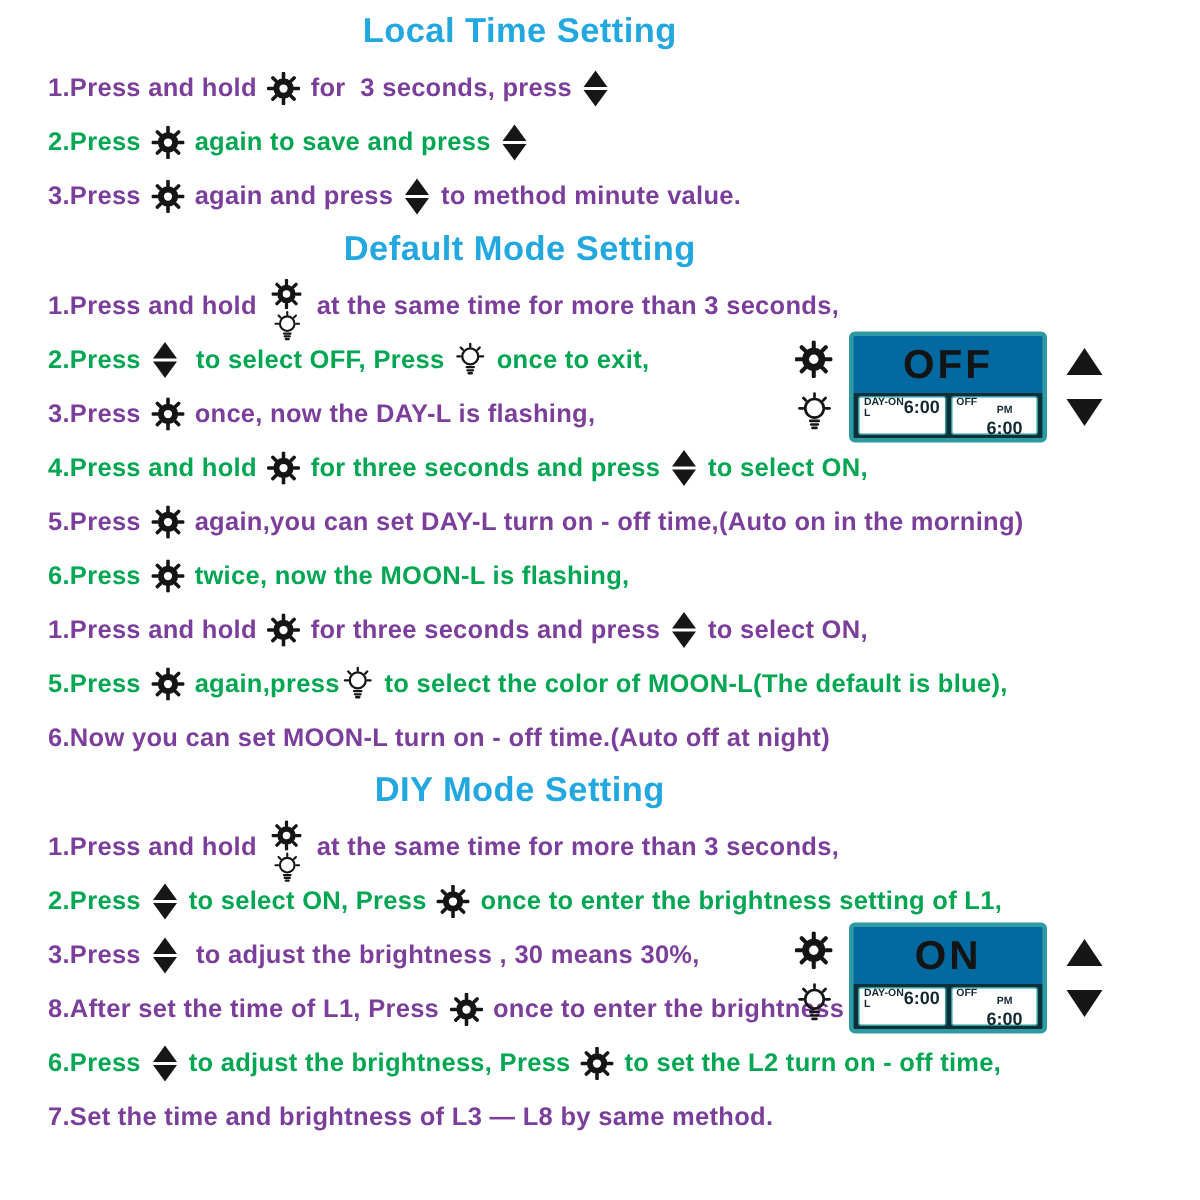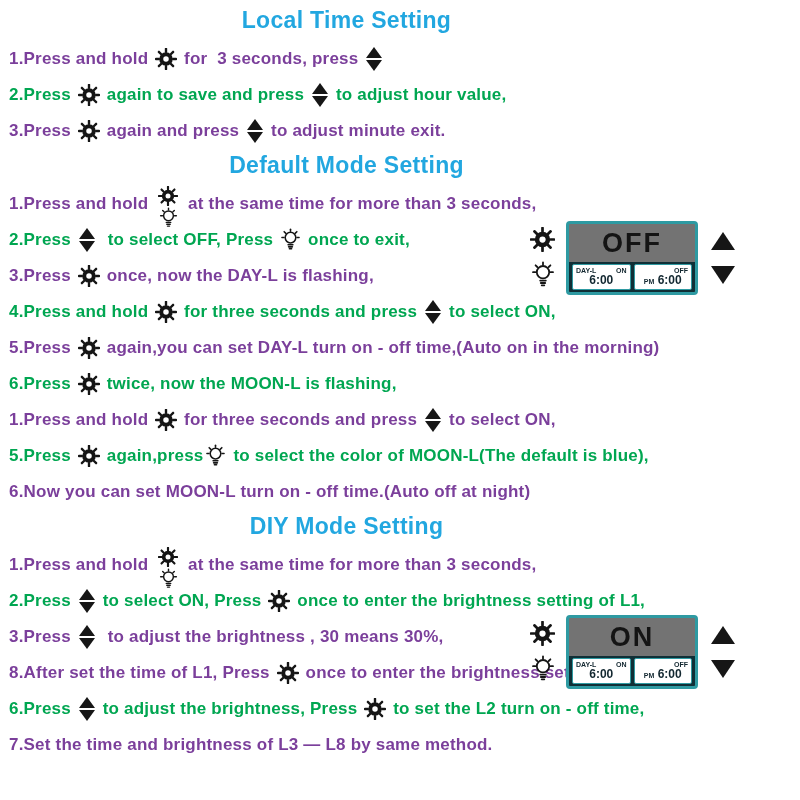--- a/index.html
+++ b/index.html
@@ -10,43 +10,43 @@
   }
   .page{position:relative;width:684px;height:800px;padding-top:4px;box-sizing:border-box;}
   .heading{
     text-align:center;color:var(--heading,#22a7e0);
     font-size:23px;line-height:26px;font-weight:800;
     margin:3px 0 8px 0;letter-spacing:0.3px;
   }
   section{padding-left:9px;}
   .line{
     height:36px;display:flex;align-items:center;
-    font-size:17px;font-weight:700;letter-spacing:0.2px;
+    font-size:17px;font-weight:700;letter-spacing:0.2px;margin-left:23px;
   }
   .line span{white-space:pre;}
   .line.purple{color:var(--purple,#7b3f9b);}
   .line.green{color:var(--green,#00a651);}
   .icon{flex:0 0 auto;margin:0 2px;vertical-align:middle;}
   .updown{display:inline-flex;flex-direction:column;gap:2px;margin:0 3px;align-items:center;}
   .tri{display:inline-block;width:0;height:0;border-left:8px solid transparent;border-right:8px solid transparent;}
   .tri.up{border-bottom:11px solid #161616;}
   .tri.down{border-top:11px solid #161616;}
   .stack{display:inline-flex;flex-direction:column;align-items:center;gap:1px;margin:0 3px;position:relative;top:3px;}
   
   .display-unit{position:absolute;display:flex;align-items:center;gap:9px;}
   .du-icons{display:flex;flex-direction:column;gap:9px;align-items:center;}
   .screen{
     width:132px;height:74px;border:3px solid var(--display-border,#2e9aa2);
-    border-radius:4px;background:#737373;display:flex;flex-direction:column;overflow:hidden;box-sizing:border-box;
+    border-radius:4px;background:#0369a1;display:flex;flex-direction:column;overflow:hidden;box-sizing:border-box;
   }
   .mode{flex:1;display:flex;align-items:center;justify-content:center;
     font-size:27px;font-weight:700;letter-spacing:2px;color:#141414;line-height:1;}
   .strip{height:30px;background:var(--strip-bg,#102f36);display:flex;gap:3px;padding:2px 3px;box-sizing:border-box;}
   .cell{flex:1;background:#ffffff;border:1px solid var(--display-border,#2e9aa2);border-radius:2px;
-    display:flex;flex-direction:column;justify-content:center;padding:0 3px;min-width:0;}
+    display:flex;flex-direction:row;justify-content:center;padding:0 3px;min-width:0;}
   .cell-top{display:flex;justify-content:space-between;font-size:7px;font-weight:700;color:#122730;line-height:1;}
   .cell-top.right{justify-content:flex-end;}
   .cell-time{font-size:12px;font-weight:700;color:#122730;text-align:center;line-height:1.15;}
   .ampm{font-size:7px;font-weight:700;}
   .du-arrows{display:flex;flex-direction:column;gap:16px;margin-left:4px;}
   .du-arrows .tri{border-left-width:12px;border-right-width:12px;}
   .du-arrows .tri.up{border-bottom-width:18px;}
   .du-arrows .tri.down{border-top-width:18px;}
 </style>
 </head>
@@ -87,41 +87,40 @@
               <rect x="10.7" y="-0.2" width="2.6" height="5.6" rx="1.1" transform="rotate(180 12 12)"></rect>
               <rect x="10.7" y="-0.2" width="2.6" height="5.6" rx="1.1" transform="rotate(225 12 12)"></rect>
               <rect x="10.7" y="-0.2" width="2.6" height="5.6" rx="1.1" transform="rotate(270 12 12)"></rect>
               <rect x="10.7" y="-0.2" width="2.6" height="5.6" rx="1.1" transform="rotate(315 12 12)"></rect>
               <circle cx="12" cy="12" r="7.4"></circle>
             </g>
             <circle cx="12" cy="12" r="3" fill="#ffffff"></circle>
           </svg>
           <span> again to save and press </span>
           <span class="updown"><i class="tri up"></i><i class="tri down"></i></span>
-          <span> to adjust hour value,</span>
         </div>
         <div class="line purple">
           <span>3.Press </span>
           <svg class="icon" width="22" height="22" viewBox="0 0 24 24">
             <g fill="#151515">
               <rect x="10.7" y="-0.2" width="2.6" height="5.6" rx="1.1" transform="rotate(0 12 12)"></rect>
               <rect x="10.7" y="-0.2" width="2.6" height="5.6" rx="1.1" transform="rotate(45 12 12)"></rect>
               <rect x="10.7" y="-0.2" width="2.6" height="5.6" rx="1.1" transform="rotate(90 12 12)"></rect>
               <rect x="10.7" y="-0.2" width="2.6" height="5.6" rx="1.1" transform="rotate(135 12 12)"></rect>
               <rect x="10.7" y="-0.2" width="2.6" height="5.6" rx="1.1" transform="rotate(180 12 12)"></rect>
               <rect x="10.7" y="-0.2" width="2.6" height="5.6" rx="1.1" transform="rotate(225 12 12)"></rect>
               <rect x="10.7" y="-0.2" width="2.6" height="5.6" rx="1.1" transform="rotate(270 12 12)"></rect>
               <rect x="10.7" y="-0.2" width="2.6" height="5.6" rx="1.1" transform="rotate(315 12 12)"></rect>
               <circle cx="12" cy="12" r="7.4"></circle>
             </g>
             <circle cx="12" cy="12" r="3" fill="#ffffff"></circle>
           </svg>
           <span> again and press </span>
           <span class="updown"><i class="tri up"></i><i class="tri down"></i></span>
-          <span> to adjust minute exit.</span>
+          <span> to method minute value.</span>
         </div>
       </section>
       <section>
         <h2 class="heading">Default Mode Setting</h2>
         <div class="line purple">
           <span>1.Press and hold </span>
           <span class="stack"><svg class="icon" width="20" height="20" viewBox="0 0 24 24">
               <g fill="#151515">
                 <rect x="10.7" y="-0.2" width="2.6" height="5.6" rx="1.1" transform="rotate(0 12 12)"></rect>
                 <rect x="10.7" y="-0.2" width="2.6" height="5.6" rx="1.1" transform="rotate(45 12 12)"></rect>

